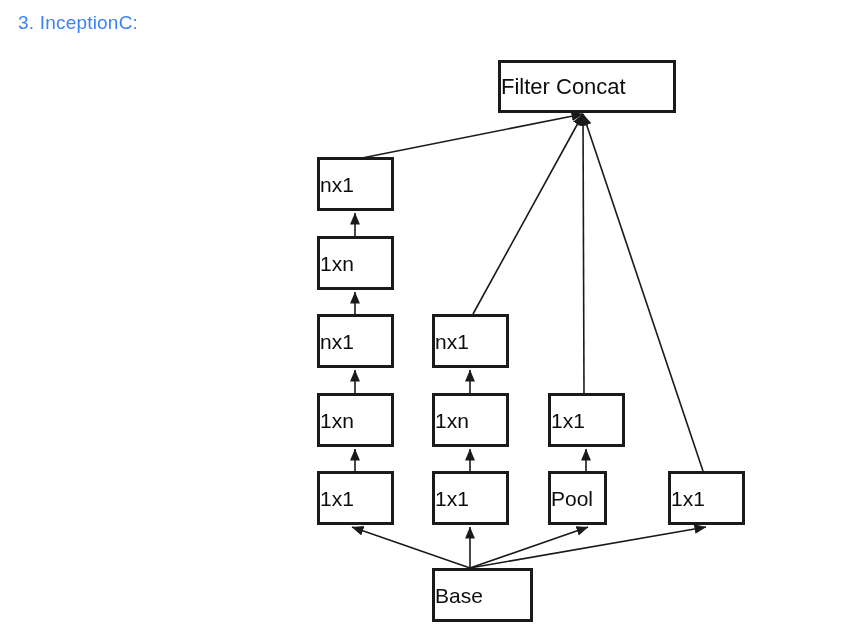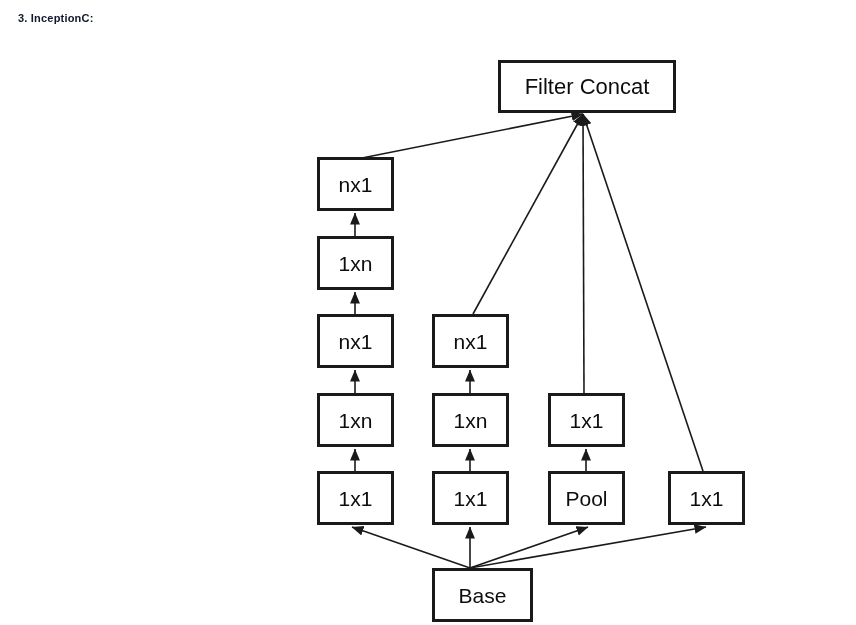--- a/index.html
+++ b/index.html
@@ -13,24 +13,24 @@
     height: 625px;
     position: relative;
     overflow: hidden;
     font-family: "Liberation Sans", sans-serif;
     color: #000000;
   }
   #page-title {
     position: absolute;
     left: 18px;
     top: 12px;
-    font-size: 11px;
-    font-weight: bold;
+    font-size: 19px;
+    font-weight: normal;
     letter-spacing: 0.2px;
-    color: #0f172a;
+    color: #3b82f6;
     white-space: pre;
   }
   #diagram-canvas {
     position: absolute;
     left: 0;
     top: 0;
     width: 856px;
     height: 625px;
   }
   #edge-layer {
@@ -41,21 +41,21 @@
     height: 625px;
     pointer-events: none;
   }
   .node-box {
     position: absolute;
     box-sizing: border-box;
     background: #ffffff;
     border: 3px solid #1a1a1a;
     display: flex;
     align-items: center;
-    justify-content: center;
+    justify-content: flex-start;
     font-size: 21px;
     font-family: "Liberation Sans", sans-serif;
     color: #0d0d0d;
     line-height: 1;
     user-select: none;
   }
   .node-box.wide-node {
     font-size: 22px;
   }
   .node-label {
@@ -117,21 +117,21 @@
       </div>
       <div class="node-box" style="left: 432px; top: 393px; width: 77px; height: 54px;">
         <span class="node-label">1xn</span>
       </div>
       <div class="node-box" style="left: 432px; top: 471px; width: 77px; height: 54px;">
         <span class="node-label">1x1</span>
       </div>
       <div class="node-box" style="left: 548px; top: 393px; width: 77px; height: 54px;">
         <span class="node-label">1x1</span>
       </div>
-      <div class="node-box" style="left: 548px; top: 471px; width: 77px; height: 54px;">
+      <div class="node-box" style="left: 548px; top: 471px; width: 59px; height: 54px;">
         <span class="node-label">Pool</span>
       </div>
       <div class="node-box" style="left: 668px; top: 471px; width: 77px; height: 54px;">
         <span class="node-label">1x1</span>
       </div>
       <div class="node-box" style="left: 432px; top: 568px; width: 101px; height: 54px;">
         <span class="node-label">Base</span>
       </div>
     </div>
 </div>

